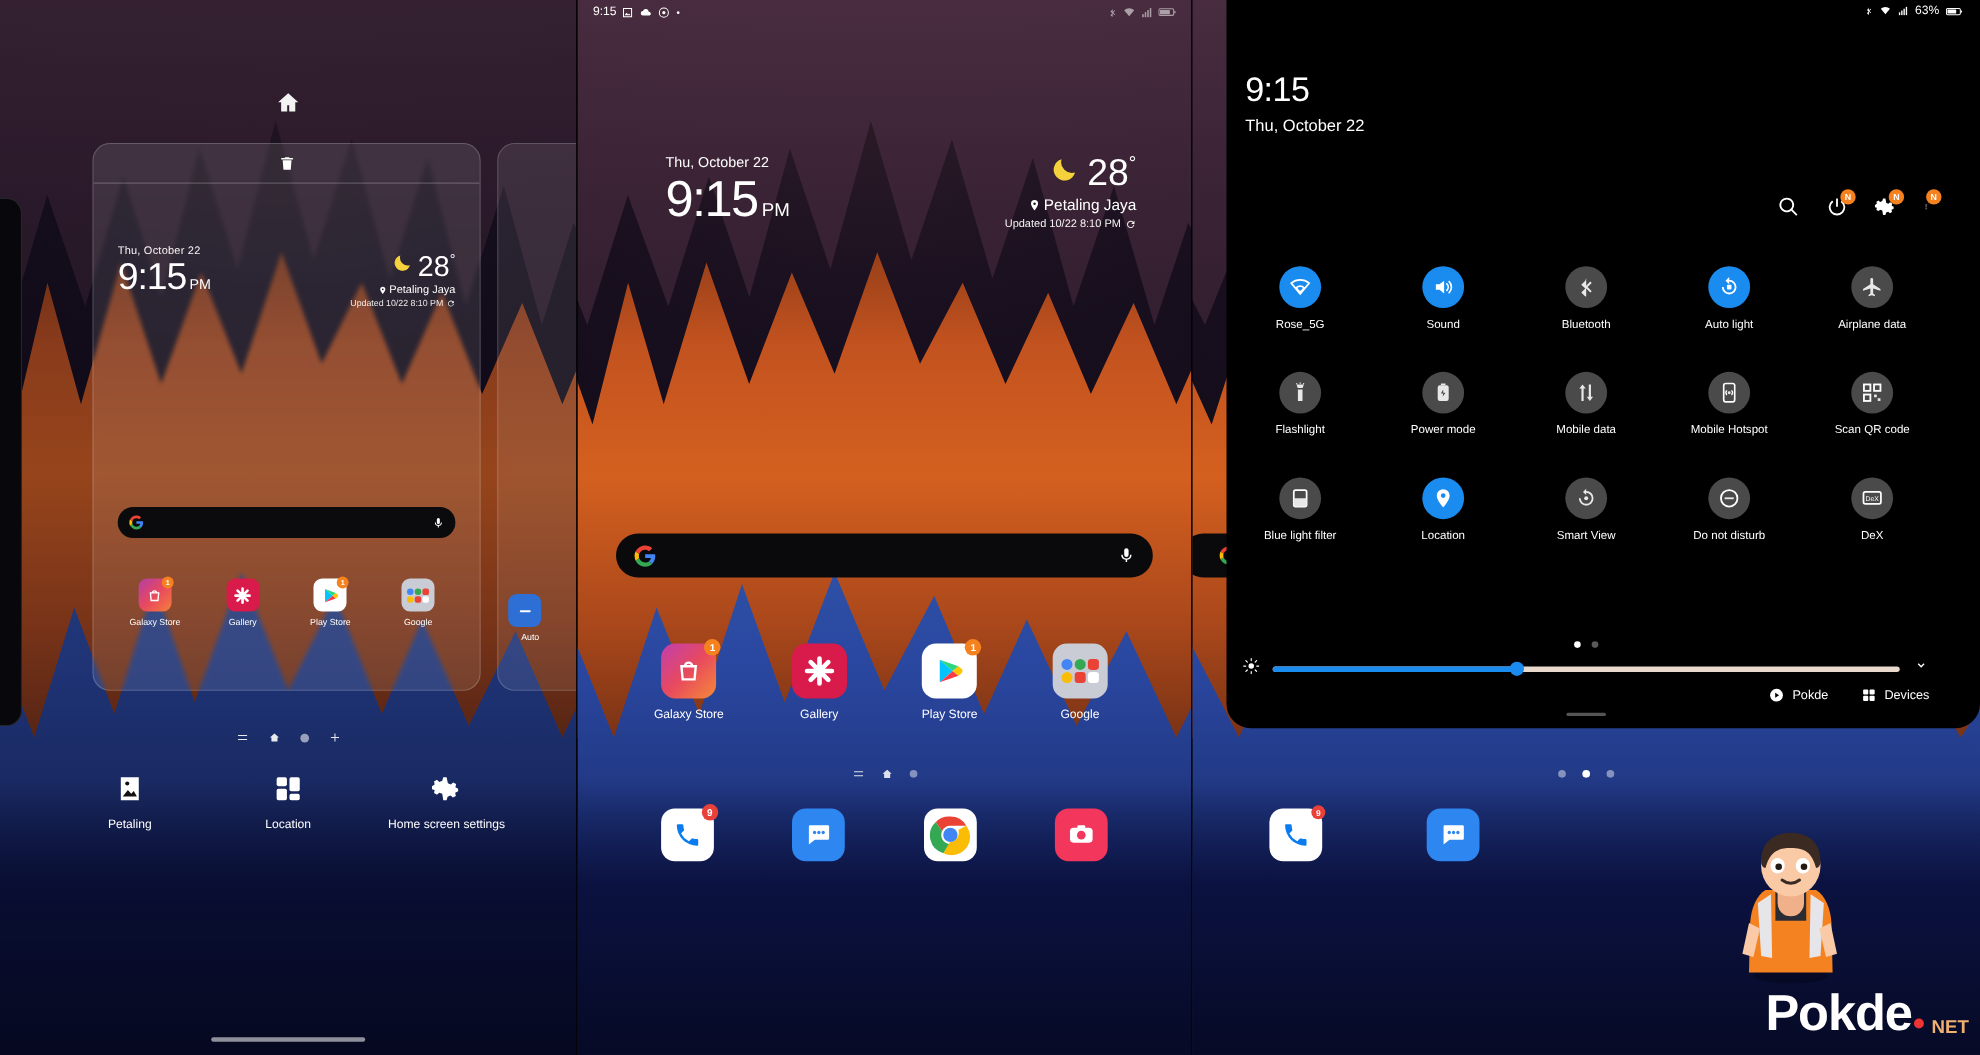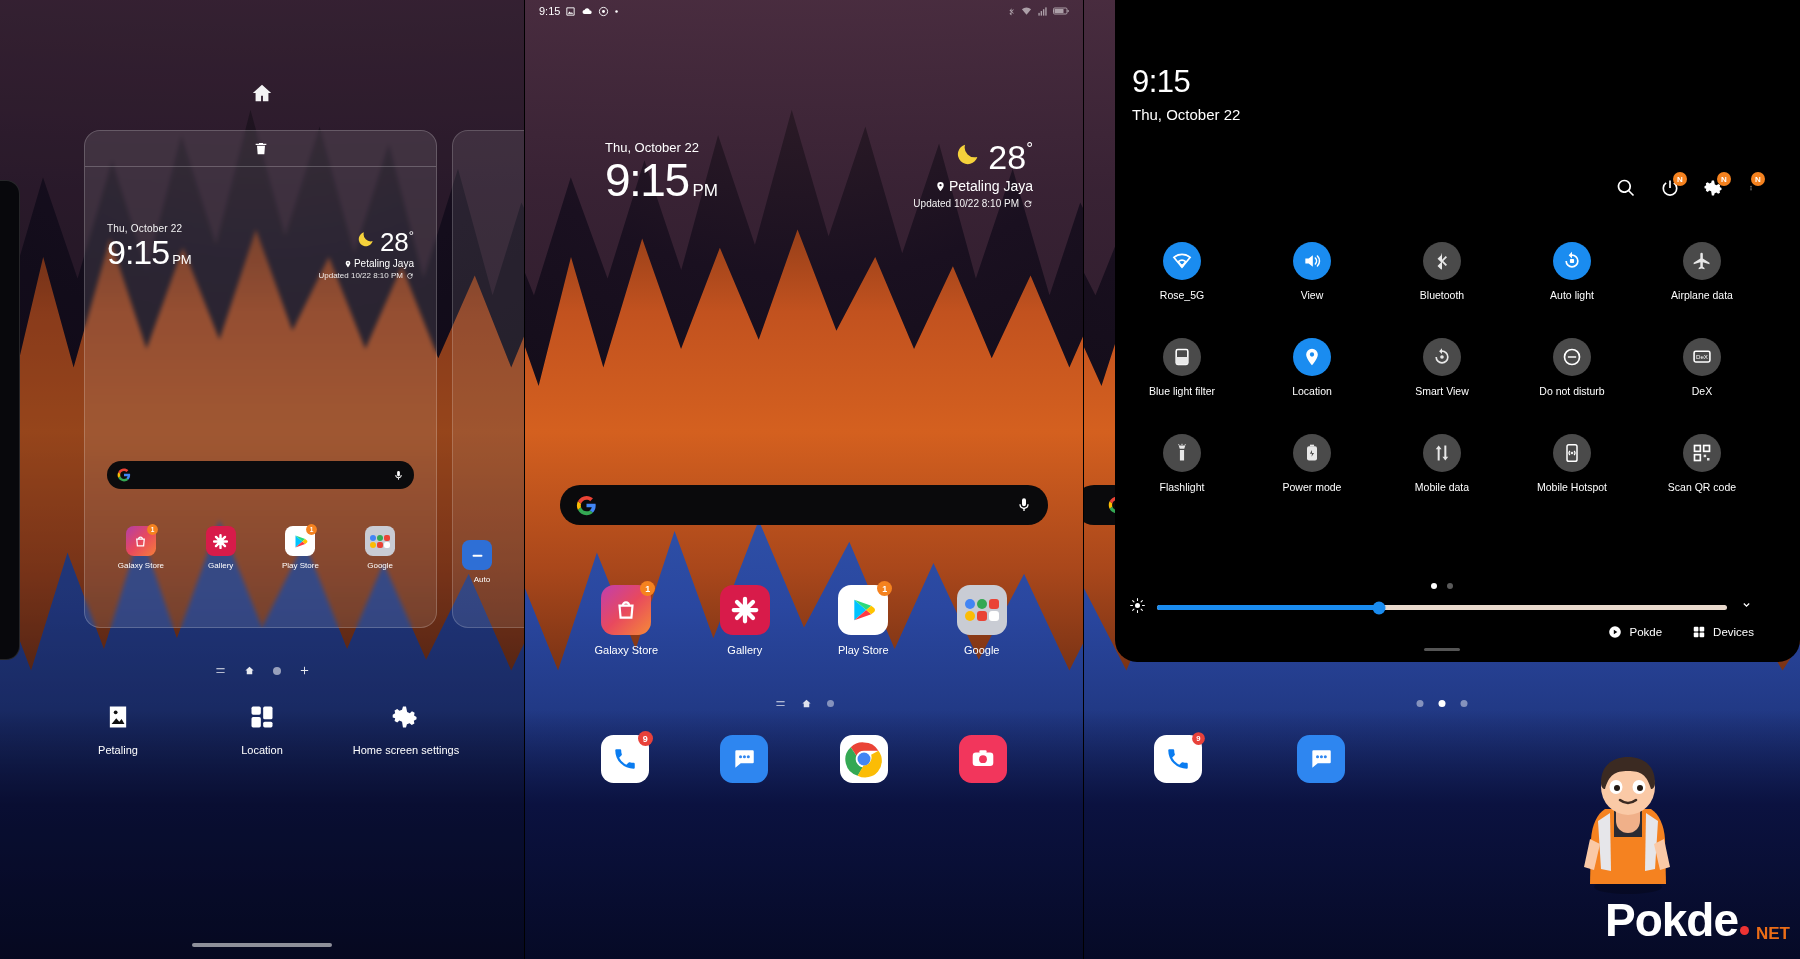--- a/index.html
+++ b/index.html
@@ -217,21 +217,21 @@
   #panel3 .bg-dock { position:absolute; left:0; right:0; top:735px; display:flex; gap:95px; padding-left:70px; z-index:2;}
   #panel3 .peek-apps { position:absolute; left:40px; top:580px; z-index:2; color:#fff; text-align:center; width:70px;}
   #panel3 .peek-apps .lbl{font-size:10px; margin-top:8px; display:block;}
   #panel3 .peek-g { position:absolute; left:-10px; top:485px; width:60px; height:40px; border-radius:20px; background:#0a0a0c; display:flex; align-items:center; justify-content:flex-end; padding-right:8px; z-index:2;}
   #panel3 .peek-mic { position:absolute; right:16px; top:485px; width:40px;height:40px; display:flex;align-items:center;justify-content:center; z-index:2;}
 
   
   .wm { position:absolute; right:10px; bottom:18px; z-index:20; text-align:right; }
   .wm .pok { font-size:46px; font-weight:bold; color:#fff; letter-spacing:-1px; line-height:.9;
       display:flex; align-items:flex-end; justify-content:flex-end; }
-  .wm .net { font-size:17px; color:#f97316; opacity:.95; margin-left:4px; letter-spacing:0;}
+  .wm .net { font-size:17px; color:#fdba74; opacity:.95; margin-left:4px; letter-spacing:0;}
   .wm .dotred { width:9px;height:9px;border-radius:50%;background:#e33; display:inline-block; margin:0 3px 6px 2px;}
   .mascot { position:absolute; right:112px; bottom:62px; width:120px; height:150px; z-index:19;}
 </style>
 </head>
 <body>
 
 <div class="stage">
 
   <div class="panel" id="panel1">
     <div class="panel-inner">
@@ -630,20 +630,40 @@
               <path d="M4 4h16a1 1 0 0 1 1 1v10a1 1 0 0 1-1 1H9l-5 4V5a1 1 0 0 1 1-1z" fill="#fff"></path>
               <circle cx="8.8" cy="10" r="1.4" fill="#2e86f0"></circle>
               <circle cx="12.4" cy="10" r="1.4" fill="#2e86f0"></circle>
               <circle cx="16" cy="10" r="1.4" fill="#2e86f0"></circle>
             </svg>
         </span>
       </div>
 
       <div class="qs-sheet"></div>
 
+      <div class="qs-status">
+        <svg width="8" height="10" viewBox="0 0 24 24">
+            <path d="M12 2v8.6L16.5 6 18 7.5 13.5 12 18 16.5 16.5 18 12 13.4V22l-1 .2L6.6 18 11 13.6 6.6 9.4 11 5z"></path>
+          </svg>
+        <svg width="10" height="10" viewBox="0 0 24 24">
+            <path d="M12 19l10-12a15 15 0 0 0-20 0z"></path>
+          </svg>
+        <svg width="10" height="10" viewBox="0 0 24 24">
+            <rect x="3" y="15" width="3" height="6"></rect>
+            <rect x="8" y="11" width="3" height="10"></rect>
+            <rect x="13" y="7" width="3" height="14"></rect>
+            <rect x="18" y="3" width="3" height="18"></rect>
+          </svg>
+        <span>63%</span>
+        <svg width="15" height="9" viewBox="0 0 32 16">
+            <rect x="1" y="2" width="27" height="12" rx="2.4" fill="none" stroke="#fff" stroke-width="2"></rect>
+            <rect x="29" y="6" width="2.5" height="4" rx="1"></rect>
+            <rect x="3" y="4" width="17" height="8" rx="1"></rect>
+          </svg>
+      </div>
 
       <div class="qs-clock">
         <div class="t">9:15</div>
         <div class="d">Thu, October 22</div>
       </div>
 
       <div class="qs-header-icons">
         <span class="hi">
           <svg viewBox="0 0 24 24">
               <path d="M10 2a8 8 0 1 0 4.9 14.3l5.4 5.4 1.4-1.4-5.4-5.4A8 8 0 0 0 10 2zm0 2a6 6 0 1 1 0 12 6 6 0 0 1 0-12z"></path>
@@ -685,21 +705,21 @@
               </span>
             <div class="qs-label">Rose_5G</div>
           </div>
           <div class="qs-tile">
             <span class="qs-circle on">
                 <svg viewBox="0 0 24 24">
                   <path d="M4 9v6h4l5 4V5L8 9z"></path>
                   <path d="M16 8.5a5 5 0 0 1 0 7M18.5 6a8.5 8.5 0 0 1 0 12" fill="none" stroke="#fff" stroke-width="1.8" stroke-linecap="round"></path>
                 </svg>
               </span>
-            <div class="qs-label">View</div>
+            <div class="qs-label">Sound</div>
           </div>
           <div class="qs-tile">
             <span class="qs-circle off">
                 <svg viewBox="0 0 24 24">
                   <path d="M12 2v8.6L16.5 6 18 7.5 13.5 12 18 16.5 16.5 18 12 13.4V22l-1 .2L6.6 18 11 13.6 6.6 9.4 11 5z"></path>
                 </svg>
               </span>
             <div class="qs-label">Bluetooth</div>
           </div>
           <div class="qs-tile">
@@ -711,67 +731,20 @@
               </span>
             <div class="qs-label">Auto light</div>
           </div>
           <div class="qs-tile">
             <span class="qs-circle off">
                 <svg viewBox="0 0 24 24">
                   <path d="M21 16v-2l-8-5V3.5a1.5 1.5 0 0 0-3 0V9l-8 5v2l8-2.5V19l-2 1.5V22l3.5-1 3.5 1v-1.5L13 19v-5.5z"></path>
                 </svg>
               </span>
             <div class="qs-label">Airplane data</div>
-          </div>
-        </div>
-
-        <div class="qs-row">
-          <div class="qs-tile">
-            <span class="qs-circle off">
-                <svg viewBox="0 0 24 24">
-                  <rect x="5" y="3" width="14" height="18" rx="2" fill="none" stroke="#fff" stroke-width="1.9"></rect>
-                  <path d="M5 12h14v7a2 2 0 0 1-2 2H7a2 2 0 0 1-2-2z"></path>
-                </svg>
-              </span>
-            <div class="qs-label">Blue light filter</div>
-          </div>
-          <div class="qs-tile">
-            <span class="qs-circle on">
-                <svg viewBox="0 0 24 24">
-                  <path d="M12 2a7 7 0 0 0-7 7c0 5.3 7 13 7 13s7-7.7 7-13a7 7 0 0 0-7-7zm0 9.6A2.6 2.6 0 1 1 14.6 9 2.6 2.6 0 0 1 12 11.6z"></path>
-                </svg>
-              </span>
-            <div class="qs-label">Location</div>
-          </div>
-          <div class="qs-tile">
-            <span class="qs-circle off">
-                <svg viewBox="0 0 24 24">
-                  <path d="M12 4V1.5L8.5 5 12 8.5V6a6 6 0 1 1-6 6H4a8 8 0 1 0 8-8z"></path>
-                  <circle cx="12" cy="12" r="2.2"></circle>
-                </svg>
-              </span>
-            <div class="qs-label">Smart View</div>
-          </div>
-          <div class="qs-tile">
-            <span class="qs-circle off">
-                <svg viewBox="0 0 24 24">
-                  <circle cx="12" cy="12" r="9" fill="none" stroke="#fff" stroke-width="2"></circle>
-                  <rect x="7" y="11" width="10" height="2"></rect>
-                </svg>
-              </span>
-            <div class="qs-label">Do not disturb</div>
-          </div>
-          <div class="qs-tile">
-            <span class="qs-circle off">
-                <svg viewBox="0 0 24 24">
-                  <rect x="2.5" y="5" width="19" height="13" rx="2" fill="none" stroke="#fff" stroke-width="1.9"></rect>
-                  <text x="12" y="14.6" font-size="7.4" text-anchor="middle" fill="#fff" font-family="Liberation Sans, sans-serif">DeX</text>
-                </svg>
-              </span>
-            <div class="qs-label">DeX</div>
           </div>
         </div>
 
         <div class="qs-row">
           <div class="qs-tile">
             <span class="qs-circle off">
                 <svg viewBox="0 0 24 24">
                   <path d="M8 3h8l-1.3 4H9.3zM9.5 8.5h5V21h-5z"></path>
                   <path d="M12 1v1.2M8 1.6l.5 1.1M16 1.6l-.5 1.1" stroke="#fff" stroke-width="1.2"></path>
                 </svg>
@@ -810,20 +783,67 @@
             <span class="qs-circle off">
                 <svg viewBox="0 0 24 24">
                   <rect x="3" y="3" width="7" height="7" fill="none" stroke="#fff" stroke-width="2"></rect>
                   <rect x="14" y="3" width="7" height="7" fill="none" stroke="#fff" stroke-width="2"></rect>
                   <rect x="3" y="14" width="7" height="7" fill="none" stroke="#fff" stroke-width="2"></rect>
                   <rect x="14" y="14" width="3" height="3"></rect>
                   <rect x="18" y="18" width="3" height="3"></rect>
                 </svg>
               </span>
             <div class="qs-label">Scan QR code</div>
+          </div>
+        </div>
+
+        <div class="qs-row">
+          <div class="qs-tile">
+            <span class="qs-circle off">
+                <svg viewBox="0 0 24 24">
+                  <rect x="5" y="3" width="14" height="18" rx="2" fill="none" stroke="#fff" stroke-width="1.9"></rect>
+                  <path d="M5 12h14v7a2 2 0 0 1-2 2H7a2 2 0 0 1-2-2z"></path>
+                </svg>
+              </span>
+            <div class="qs-label">Blue light filter</div>
+          </div>
+          <div class="qs-tile">
+            <span class="qs-circle on">
+                <svg viewBox="0 0 24 24">
+                  <path d="M12 2a7 7 0 0 0-7 7c0 5.3 7 13 7 13s7-7.7 7-13a7 7 0 0 0-7-7zm0 9.6A2.6 2.6 0 1 1 14.6 9 2.6 2.6 0 0 1 12 11.6z"></path>
+                </svg>
+              </span>
+            <div class="qs-label">Location</div>
+          </div>
+          <div class="qs-tile">
+            <span class="qs-circle off">
+                <svg viewBox="0 0 24 24">
+                  <path d="M12 4V1.5L8.5 5 12 8.5V6a6 6 0 1 1-6 6H4a8 8 0 1 0 8-8z"></path>
+                  <circle cx="12" cy="12" r="2.2"></circle>
+                </svg>
+              </span>
+            <div class="qs-label">Smart View</div>
+          </div>
+          <div class="qs-tile">
+            <span class="qs-circle off">
+                <svg viewBox="0 0 24 24">
+                  <circle cx="12" cy="12" r="9" fill="none" stroke="#fff" stroke-width="2"></circle>
+                  <rect x="7" y="11" width="10" height="2"></rect>
+                </svg>
+              </span>
+            <div class="qs-label">Do not disturb</div>
+          </div>
+          <div class="qs-tile">
+            <span class="qs-circle off">
+                <svg viewBox="0 0 24 24">
+                  <rect x="2.5" y="5" width="19" height="13" rx="2" fill="none" stroke="#fff" stroke-width="1.9"></rect>
+                  <text x="12" y="14.6" font-size="7.4" text-anchor="middle" fill="#fff" font-family="Liberation Sans, sans-serif">DeX</text>
+                </svg>
+              </span>
+            <div class="qs-label">DeX</div>
           </div>
         </div>
       </div>
 
       <div class="qs-pagedots">
         <span class="d active"></span>
         <span class="d"></span>
       </div>
 
       <div class="qs-bright">

